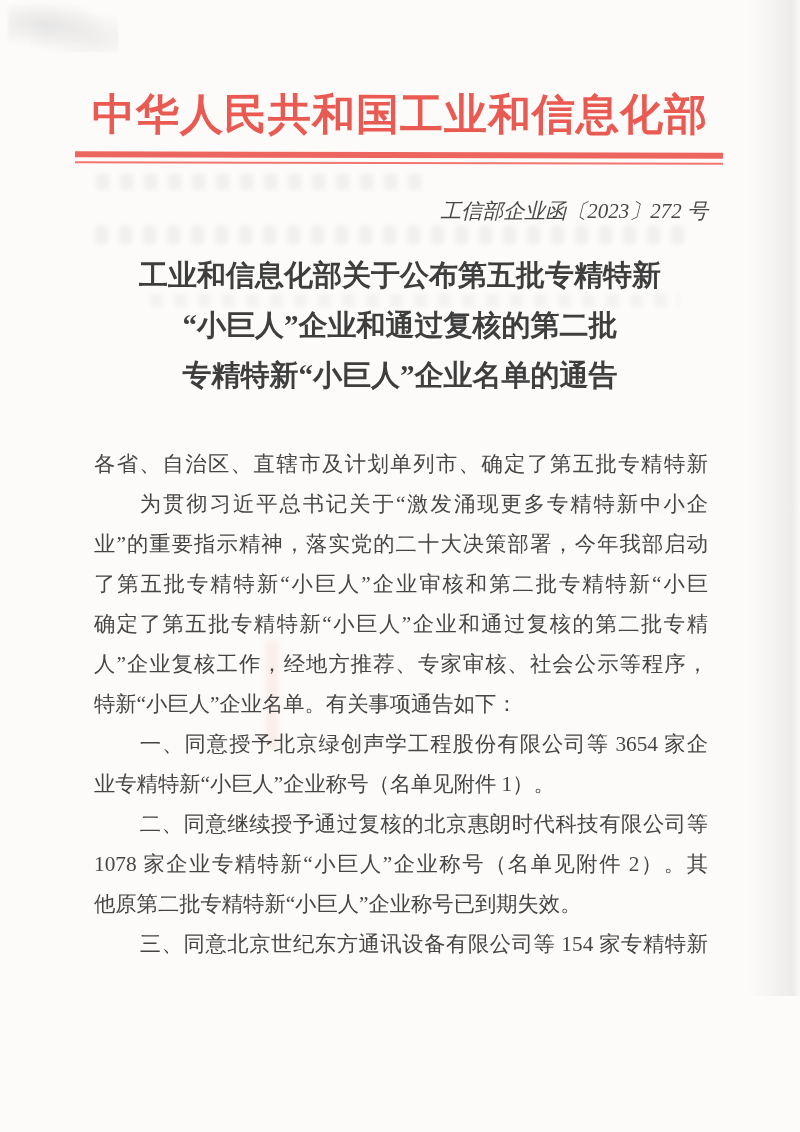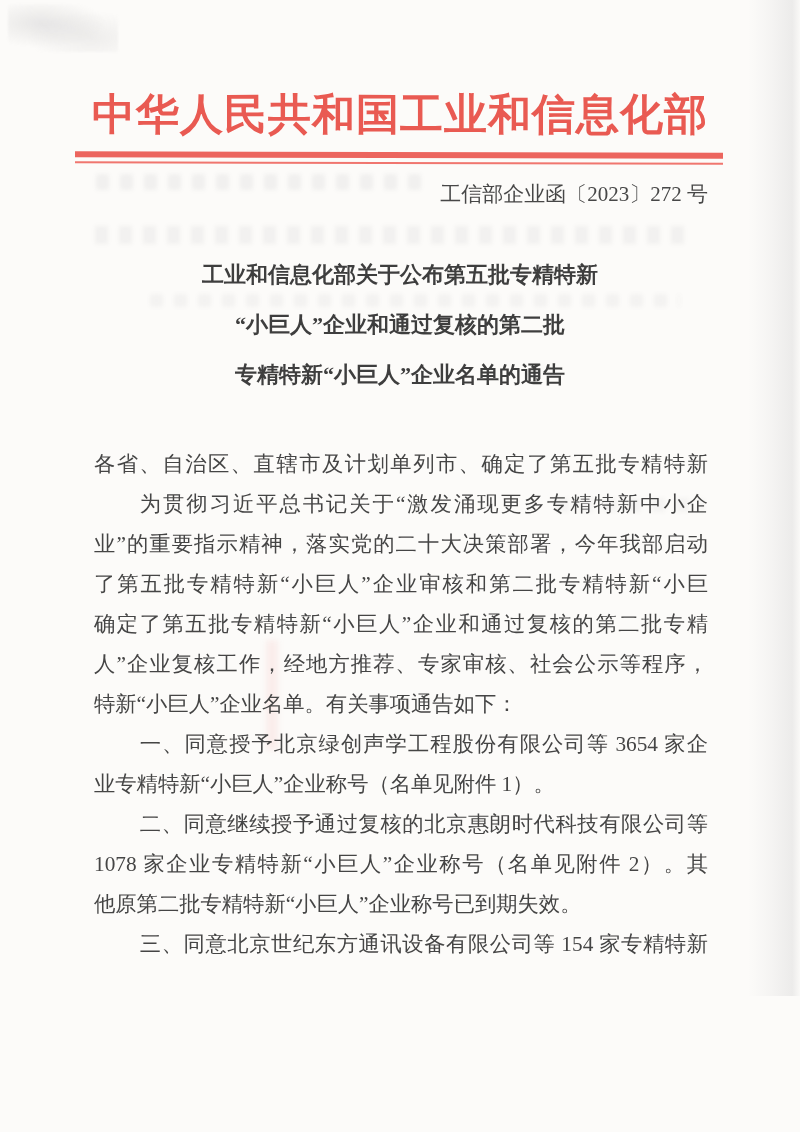--- a/index.html
+++ b/index.html
@@ -17,28 +17,28 @@
   .rule-top { position:absolute; top:152px; left:75px; width:648px; transform:rotate(0.12deg); }
   .rule-top .bar-thick { height:6px; background:#ec655e; }
   .rule-top .bar-thin  { height:2px; background:#f0766f; margin-top:4px; }
   .rule-bottom { position:absolute; top:1027px; left:74px; width:646px;
                  transform:rotate(0.3deg); transform-origin:left center; }
   .rule-bottom .bar-thin  { height:2px; background:#f0766f; }
   .rule-bottom .bar-thick { height:7px; background:#ea5f58; margin-top:4px; }
 
   
   .doc-number {
-    position:absolute; top:180px; left:94px; width:614px;
-    text-align:right; font-size:21px; color:#474747; white-space:nowrap;
+    position:absolute; top:197px; left:94px; width:614px;
+    text-align:right; font-size:21px; color:#474747; white-space:nowrap;font-style:italic;
   }
 
   
   .title-block {
     position:absolute; top:250px; left:0; width:100%;
-    text-align:center; font-size:22px; font-weight:bold;
+    text-align:center; font-size:29px; font-weight:bold;
     color:#3e3e3e; line-height:50px;
   }
   .title-line { white-space:nowrap; }
 
   
   .body-block {
     position:absolute; top:444px; left:94px; width:614px;
     font-size:21.3px; color:#454545; line-height:40px;
   }
   .bl { white-space:normal; }

